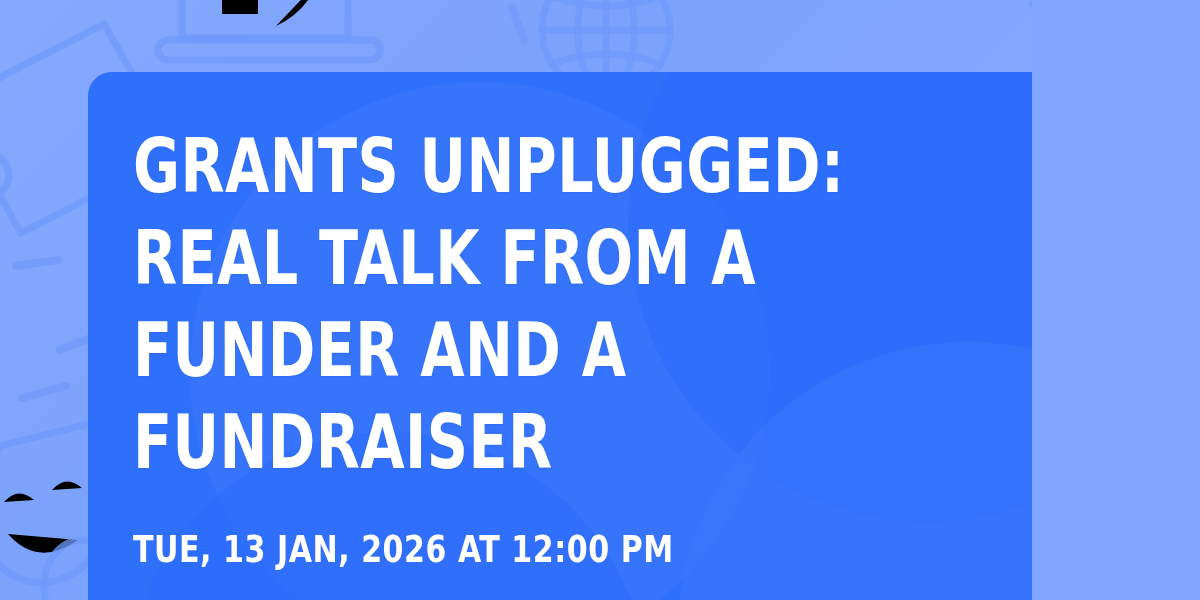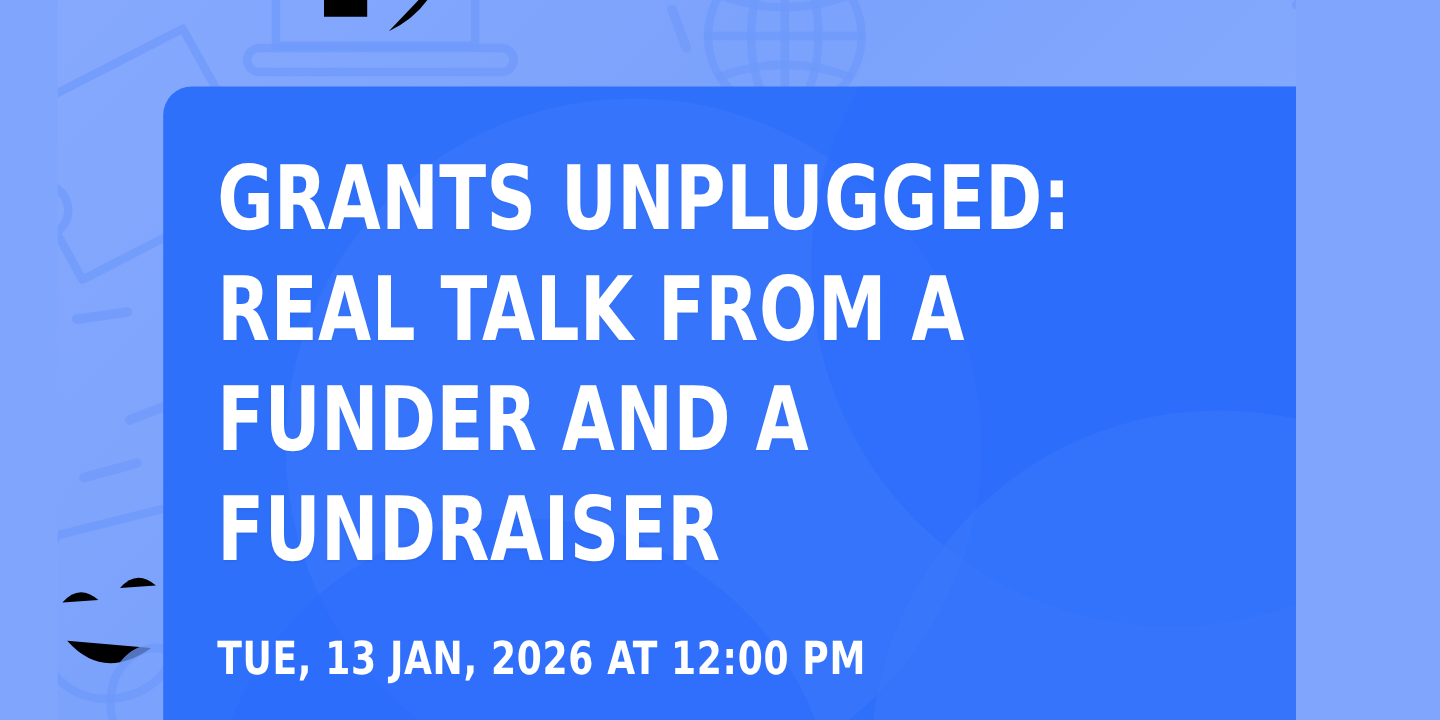--- a/index.html
+++ b/index.html
@@ -17,21 +17,20 @@
   }
 
   
   #event-banner {
     position:absolute;
     inset:0;
     width:1032px;
     height:600px;
     overflow:hidden;
     background:linear-gradient(135deg,#86a9fd 0%,#7ba2fc 40%,#8cb0fe 100%);
-    margin-left:48px;
   }
 
   .bg-pattern {
     position:absolute;
     inset:0;
     width:100%;
     height:100%;
     pointer-events:none;
   }
   .bg-pattern svg { display:block; width:1200px; height:600px; }

